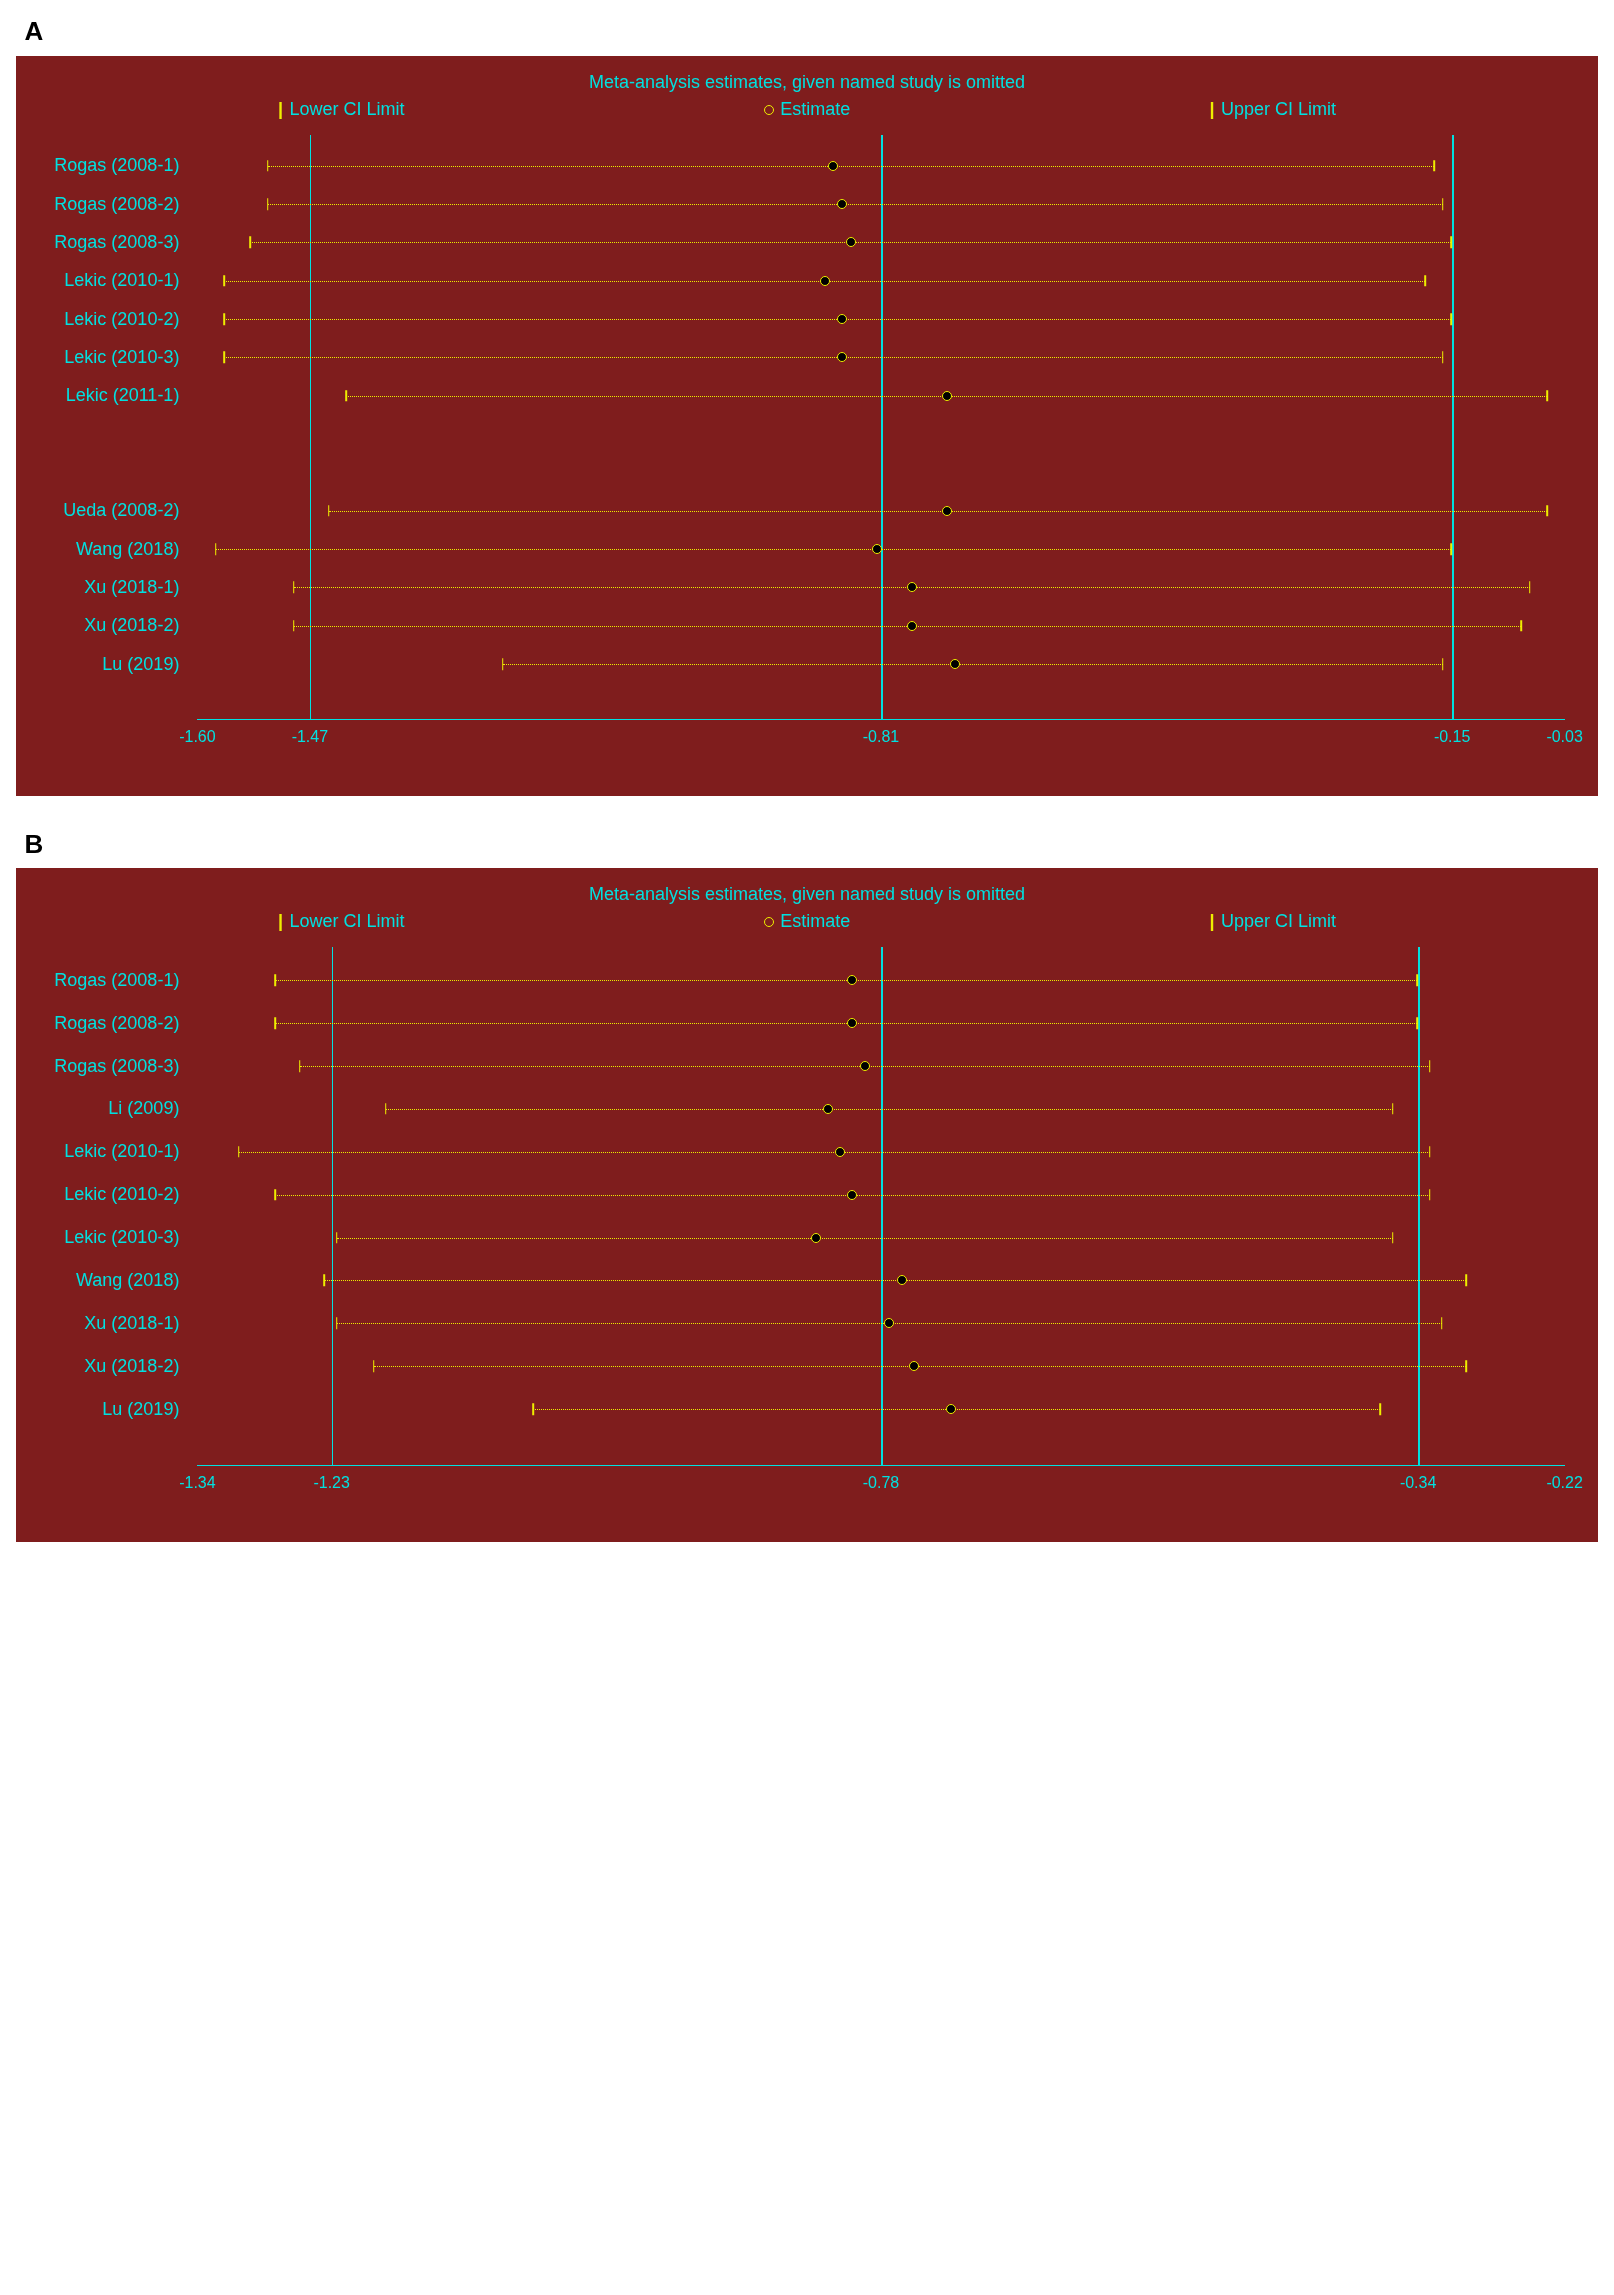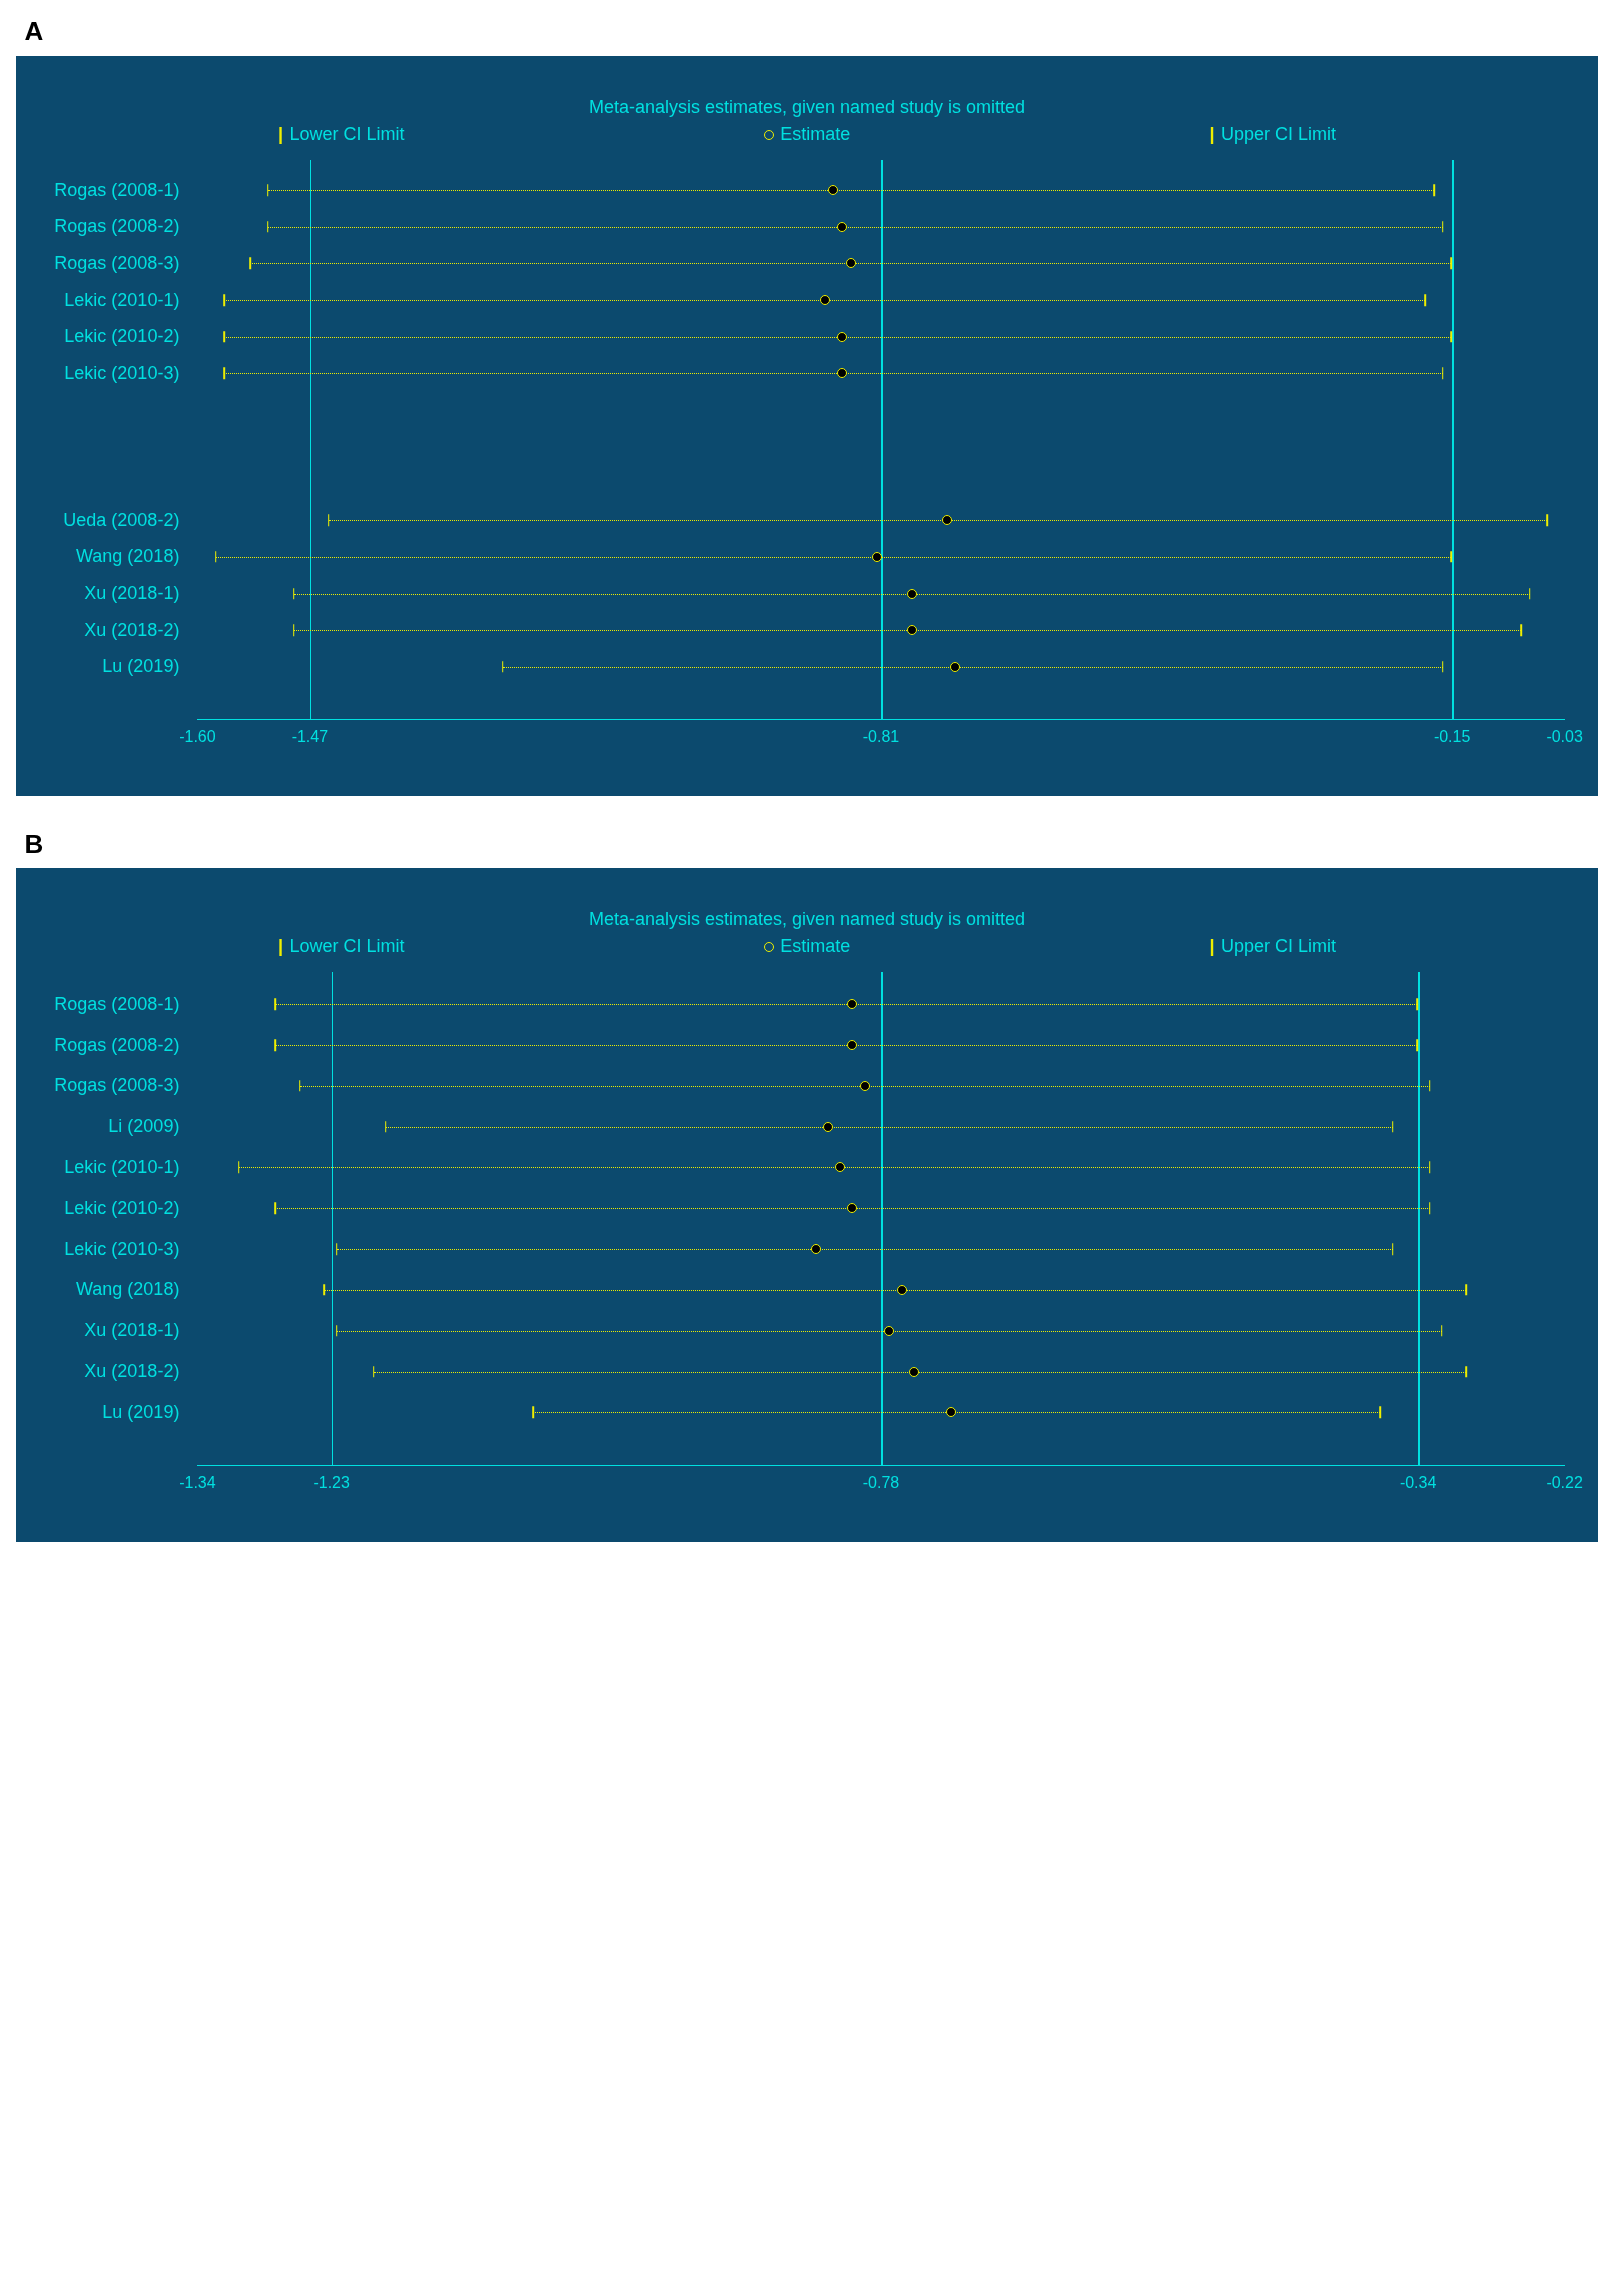--- a/index.html
+++ b/index.html
@@ -12,23 +12,23 @@
       margin-bottom: 33px;
     }
     .panel-label {
       font-size: 26px;
       font-weight: bold;
       color: #000;
       margin-bottom: 8.2px;
       margin-left: 8.2px;
     }
     .plot-area {
-      background: #0c4a6e;
+      background: #7f1d1d;
       position: relative;
-      padding: 41px 33px 49px 181px;
+      padding: 16px 33px 49px 181px;
       height: 740px;
     }
     .plot-area.panel-b {
       height: 674px;
     }
     .plot-title {
       color: #00e0e0;
       font-size: 18px;
       text-align: center;
       margin-bottom: 6.6px;
@@ -209,20 +209,29 @@
           </div>
           <div class="study-row" style="top: 36.0345%;">
             <div class="study-label">Lekic (2010-3)</div>
             <div class="study-line">
               <div class="dotted-line" style="left: 2.53165%; width: 88.6076%;"></div>
               <div class="ci-tick" style="left: 2.53165%;"></div>
               <div class="ci-tick" style="left: 91.1392%;"></div>
               <div class="est-circle" style="left: 47.4684%;"></div>
             </div>
           </div>
+          <div class="study-row" style="top: 42.5862%;">
+            <div class="study-label">Lekic (2011-1)</div>
+            <div class="study-line">
+              <div class="dotted-line" style="left: 11.3924%; width: 87.3418%;"></div>
+              <div class="ci-tick" style="left: 11.3924%;"></div>
+              <div class="ci-tick" style="left: 98.7342%;"></div>
+              <div class="est-circle" style="left: 55.0633%;"></div>
+            </div>
+          </div>
           <div class="study-row" style="top: 62.2414%;">
             <div class="study-label">Ueda (2008-2)</div>
             <div class="study-line">
               <div class="dotted-line" style="left: 10.1266%; width: 88.6076%;"></div>
               <div class="ci-tick" style="left: 10.1266%;"></div>
               <div class="ci-tick" style="left: 98.7342%;"></div>
               <div class="est-circle" style="left: 55.0633%;"></div>
             </div>
           </div>
           <div class="study-row" style="top: 68.7931%;">

